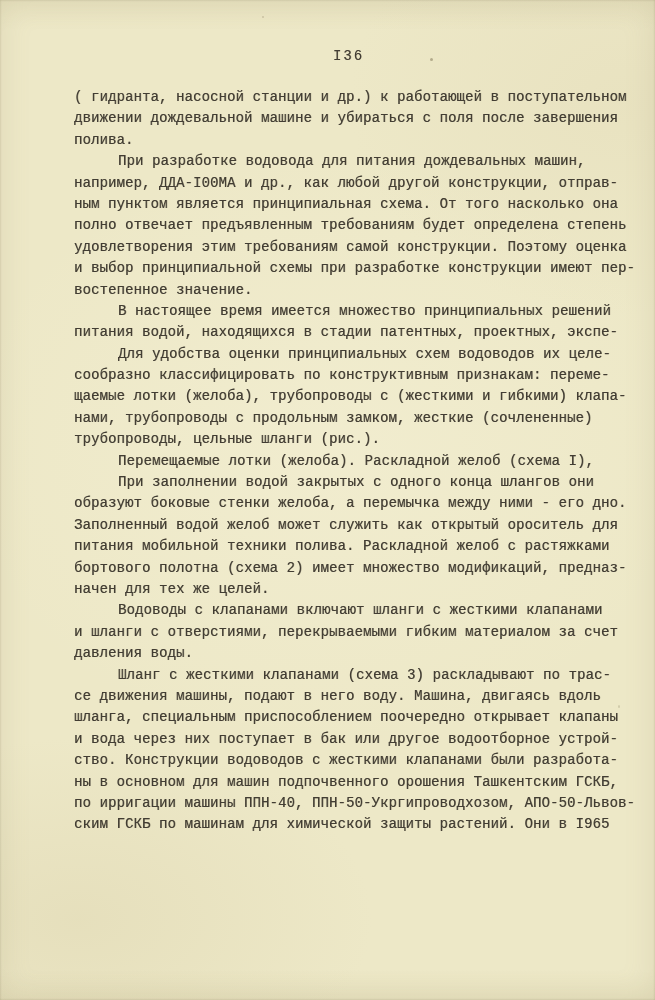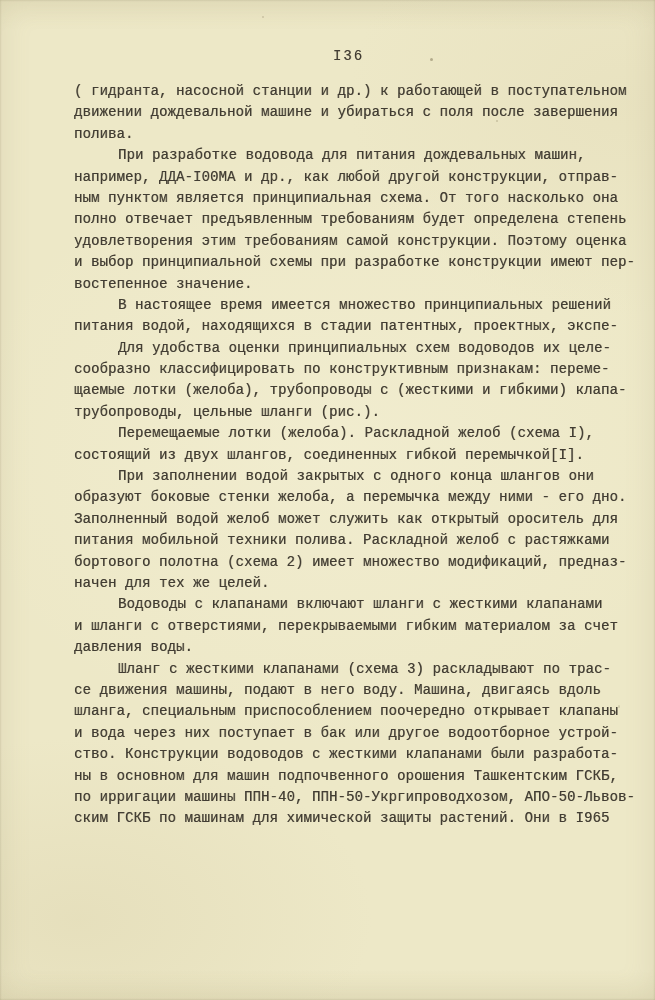--- a/index.html
+++ b/index.html
@@ -33,21 +33,21 @@
     left: 0;
     width: 100%;
     text-align: center;
     transform: translateX(21px);
     font-size: 14px;
     letter-spacing: 2px;
     text-shadow: 0.4px 0.3px 0.6px rgba(66,60,48,0.55);
   }
   .text-block {
     position: absolute;
-    top: 81px;
+    top: 87px;
     left: 74px;
     width: 570px;
   }
   .line {
     height: 21.4px;
     line-height: 21.4px;
     font-size: 14px;
     white-space: pre;
     letter-spacing: 0.1px;
     text-shadow: 0.4px 0.3px 0.6px rgba(66,60,48,0.55);
@@ -79,23 +79,23 @@
       <div class="line">ным пунктом является принципиальная схема. От того насколько она</div>
       <div class="line">полно отвечает предъявленным требованиям будет определена степень</div>
       <div class="line">удовлетворения этим требованиям самой конструкции. Поэтому оценка</div>
       <div class="line">и выбор принципиальной схемы при разработке конструкции имеют пер-</div>
       <div class="line">востепенное значение.</div>
       <div class="line indent">В настоящее время имеется множество принципиальных решений</div>
       <div class="line">питания водой, находящихся в стадии патентных, проектных, экспе-</div>
       <div class="line indent">Для удобства оценки принципиальных схем водоводов их целе-</div>
       <div class="line">сообразно классифицировать по конструктивным признакам: переме-</div>
       <div class="line">щаемые лотки (желоба), трубопроводы с (жесткими и гибкими) клапа-</div>
+      <div class="line">нами, трубопроводы с продольным замком, жесткие (сочлененные)</div>
       <div class="line">трубопроводы, цельные шланги (рис.).</div>
       <div class="line indent">Перемещаемые лотки (желоба). Раскладной желоб (схема I),</div>
-      <div class="line">состоящий из двух шлангов, соединенных гибкой перемычкой[I].</div>
       <div class="line indent">При заполнении водой закрытых с одного конца шлангов они</div>
       <div class="line">образуют боковые стенки желоба, а перемычка между ними - его дно.</div>
       <div class="line">Заполненный водой желоб может служить как открытый ороситель для</div>
       <div class="line">питания мобильной техники полива. Раскладной желоб с растяжками</div>
       <div class="line">бортового полотна (схема 2) имеет множество модификаций, предназ-</div>
       <div class="line">начен для тех же целей.</div>
       <div class="line indent">Водоводы с клапанами включают шланги с жесткими клапанами</div>
       <div class="line">и шланги с отверстиями, перекрываемыми гибким материалом за счет</div>
       <div class="line">давления воды.</div>
       <div class="line indent">Шланг с жесткими клапанами (схема 3) раскладывают по трас-</div>

